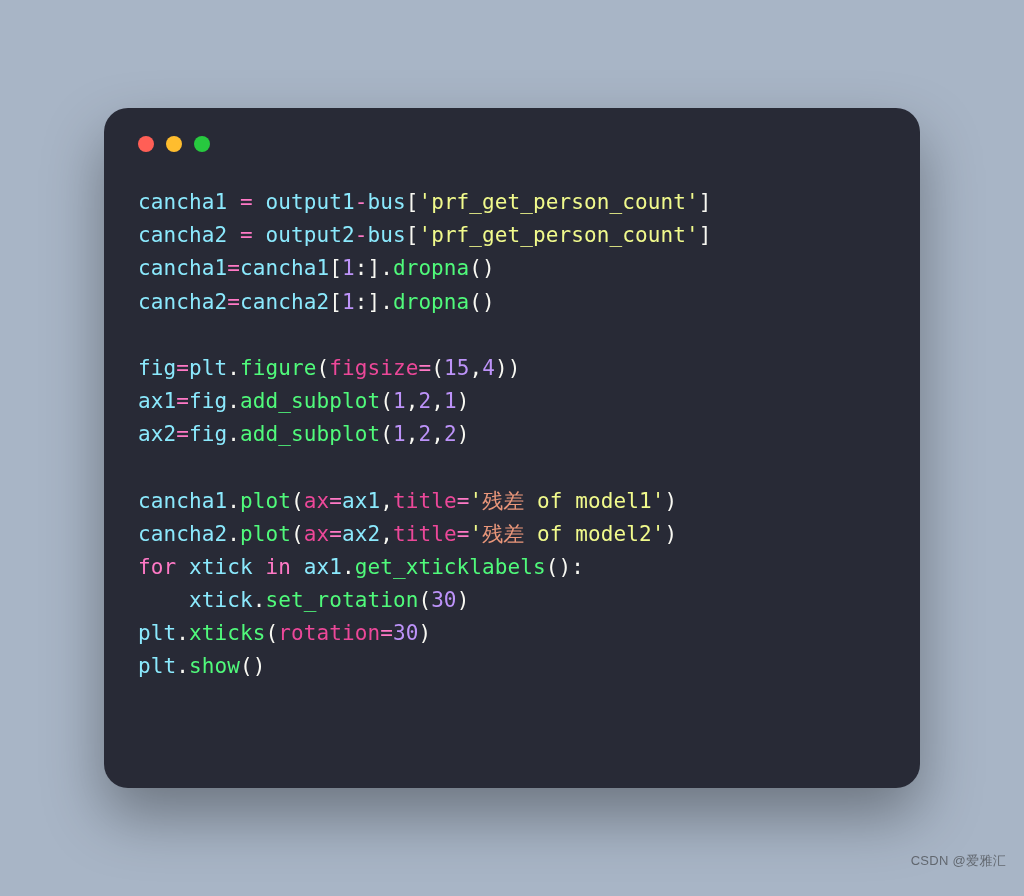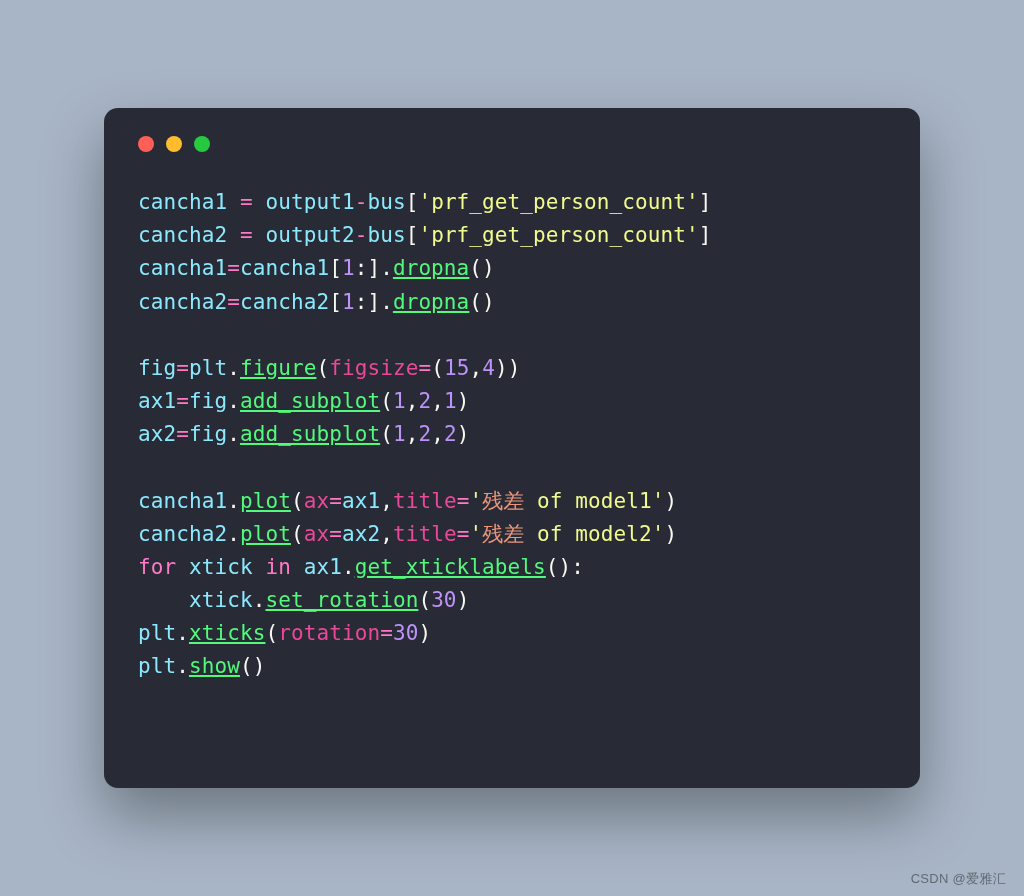--- a/index.html
+++ b/index.html
@@ -12,21 +12,21 @@
     overflow: hidden;
     position: relative;
   }
   .window {
     position: absolute;
     left: 104px;
     top: 108px;
     width: 816px;
     height: 680px;
     background: #282a36;
-    border-radius: 14px;
+    border-radius: 24px;
     box-shadow: 0 28px 60px rgba(0,0,0,0.35);
     box-sizing: border-box;
     padding: 28px 34px 30px 34px;
   }
   .titlebar {
     display: flex;
     gap: 12px;
     margin-bottom: 34px;
     align-items: center;
   }
@@ -41,29 +41,29 @@
   .code {
     font-size: 21px;
     line-height: 1.58;
     white-space: pre;
     color: #f8f8f2;
     letter-spacing: 0.1px;
   }
   .c-def  { color: #f8f8f2; }          
   .c-ident{ color: #8be9fd; }          
   .c-op   { color: #ff79c6; }          
-  .c-call { color: #50fa7b; text-decoration: underline; }          
+  .c-call { color: #50fa7b; }          
   .c-num  { color: #bd93f9; }          
   .c-str  { color: #f1fa8c; }          
   .c-strz { color: #e9967a; text-align: center; }          
   .c-kwarg{ color: #ec4899; }          
   .watermark {
     position: absolute;
     right: 18px;
-    bottom: 8px;
+    bottom: 26px;
     font-size: 13px;
     color: rgba(40,40,40,0.55);
     font-family: ui-sans-serif, Arial, sans-serif;
     letter-spacing: 0.3px;
   }
 </style>
 </head>
 <body>
 
 <div class="window">

